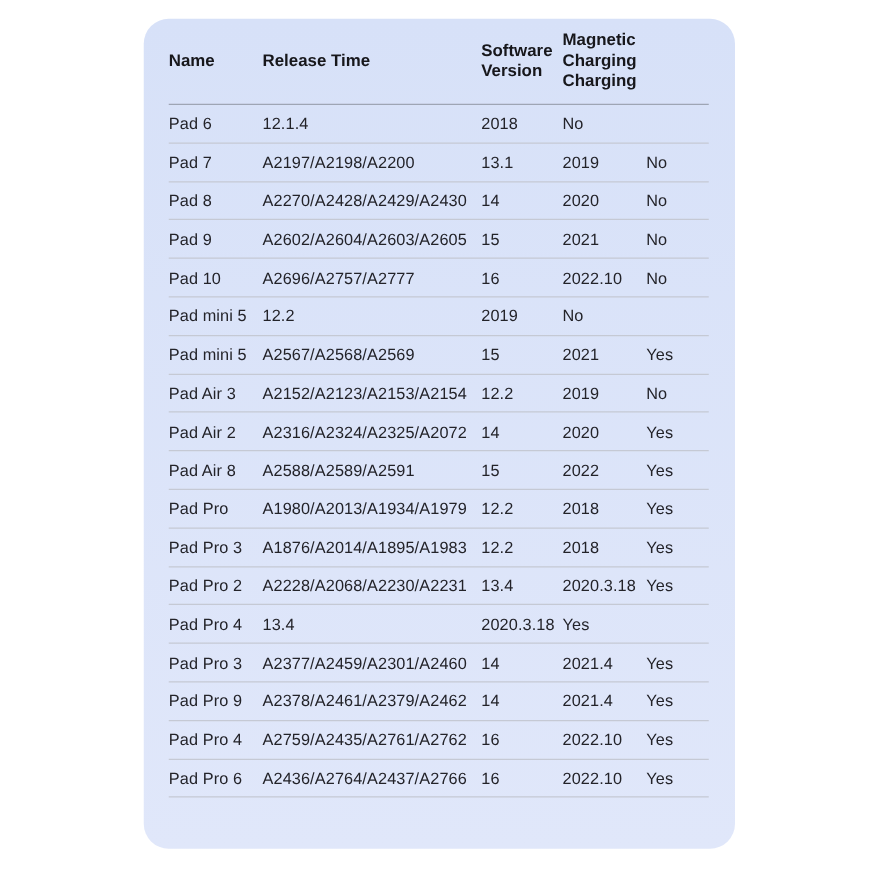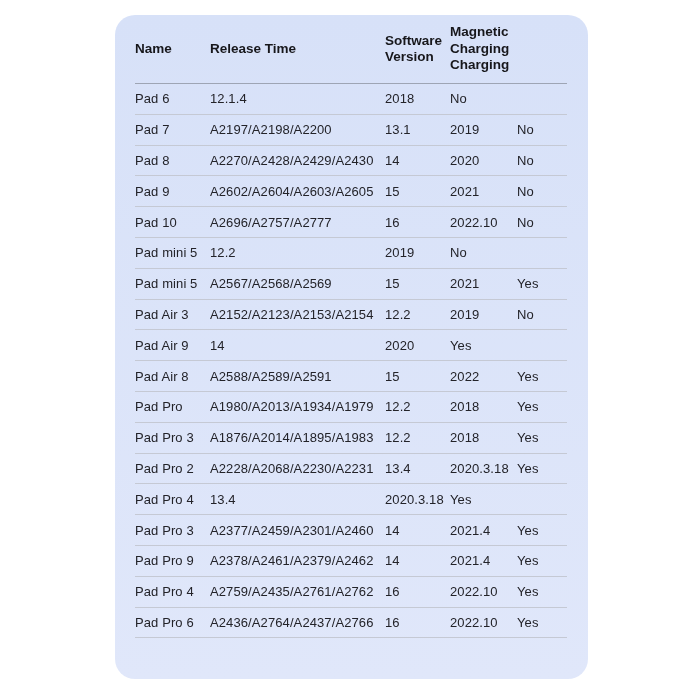--- a/index.html
+++ b/index.html
@@ -114,21 +114,22 @@
 
   <div class="grid row">
     <div class="cell">Pad Air 3</div>
     <div class="cell">A2152/A2123/A2153/A2154</div>
     <div class="cell">12.2</div>
     <div class="cell">2019</div>
     <div class="cell">No</div>
   </div>
 
   <div class="grid row">
-    <div class="cell">Pad Air 9</div>
+    <div class="cell">Pad Air 2</div>
+    <div class="cell">A2316/A2324/A2325/A2072</div>
     <div class="cell">14</div>
     <div class="cell">2020</div>
     <div class="cell">Yes</div>
   </div>
 
   <div class="grid row">
     <div class="cell">Pad Air 8</div>
     <div class="cell">A2588/A2589/A2591</div>
     <div class="cell">15</div>
     <div class="cell">2022</div>

